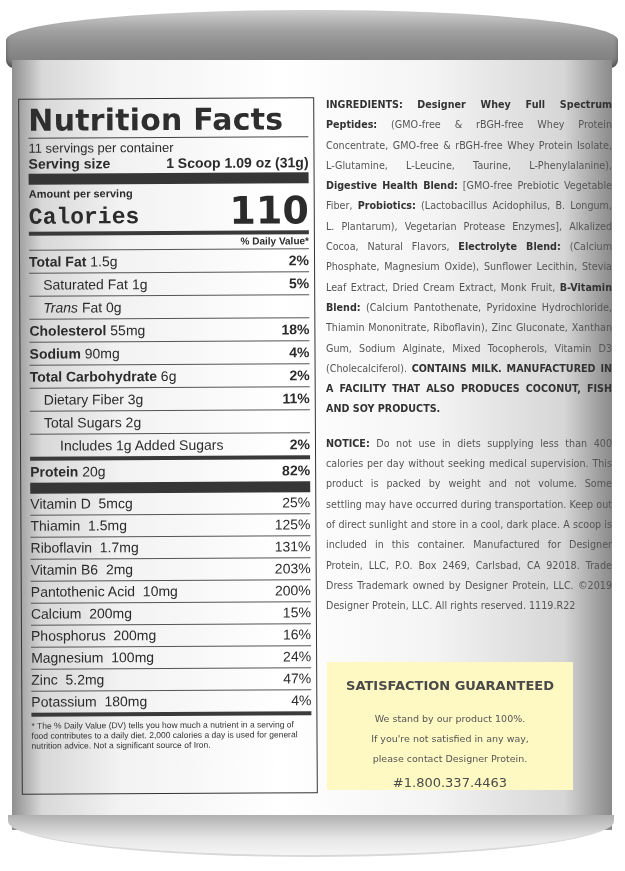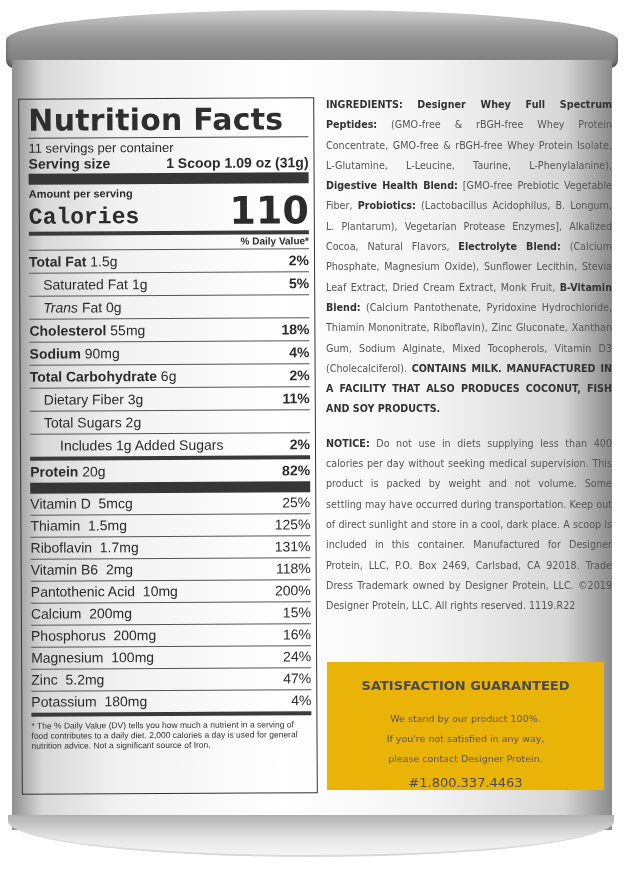--- a/index.html
+++ b/index.html
@@ -77,22 +77,22 @@
       position: absolute; left: 326px; top: 95px; width: 286px;
       font-family: "DejaVu Sans", sans-serif; color: #555;
       font-size: 9.6px; line-height: 20.3px; text-align: justify;
     }
     .right b { color: #333; }
     .right p { margin: 0; }
     .right .notice { margin-top: 14px; }
     .right .caps { font-weight: bold; color: #333; }
 
     .guarantee {
-      position: absolute; left: 327px; top: 662px; width: 277px; height: 128px;
-      background: #eab308; text-align: center; color: #555;
+      position: absolute; left: 327px; top: 662px; width: 246px; height: 128px;
+      background: #fef9c3; text-align: center; color: #555;
       font-family: "DejaVu Sans", sans-serif;
     }
     .g-title { font-weight: bold; font-size: 13px; margin-top: 16px; color: #4a4a4a; }
     .g-line { font-size: 9.5px; line-height: 20px; }
     .g-line.first { margin-top: 16px; }
     .g-phone { font-weight: normal; font-size: 13px; margin-top: 6px; color: #4a4a4a; }
   </style>
 </head>
 <body>
 
@@ -168,21 +168,21 @@
   <div class="vit-row">
     <span><span>Thiamin</span>&nbsp; <span>1.5mg</span></span>
     <span class="pct">125%</span>
   </div>
   <div class="vit-row">
     <span><span>Riboflavin</span>&nbsp; <span>1.7mg</span></span>
     <span class="pct">131%</span>
   </div>
   <div class="vit-row">
     <span><span>Vitamin B6</span>&nbsp; <span>2mg</span></span>
-    <span class="pct">118%</span>
+    <span class="pct">203%</span>
   </div>
   <div class="vit-row">
     <span><span>Pantothenic Acid</span>&nbsp; <span>10mg</span></span>
     <span class="pct">200%</span>
   </div>
   <div class="vit-row">
     <span><span>Calcium</span>&nbsp; <span>200mg</span></span>
     <span class="pct">15%</span>
   </div>
   <div class="vit-row">

